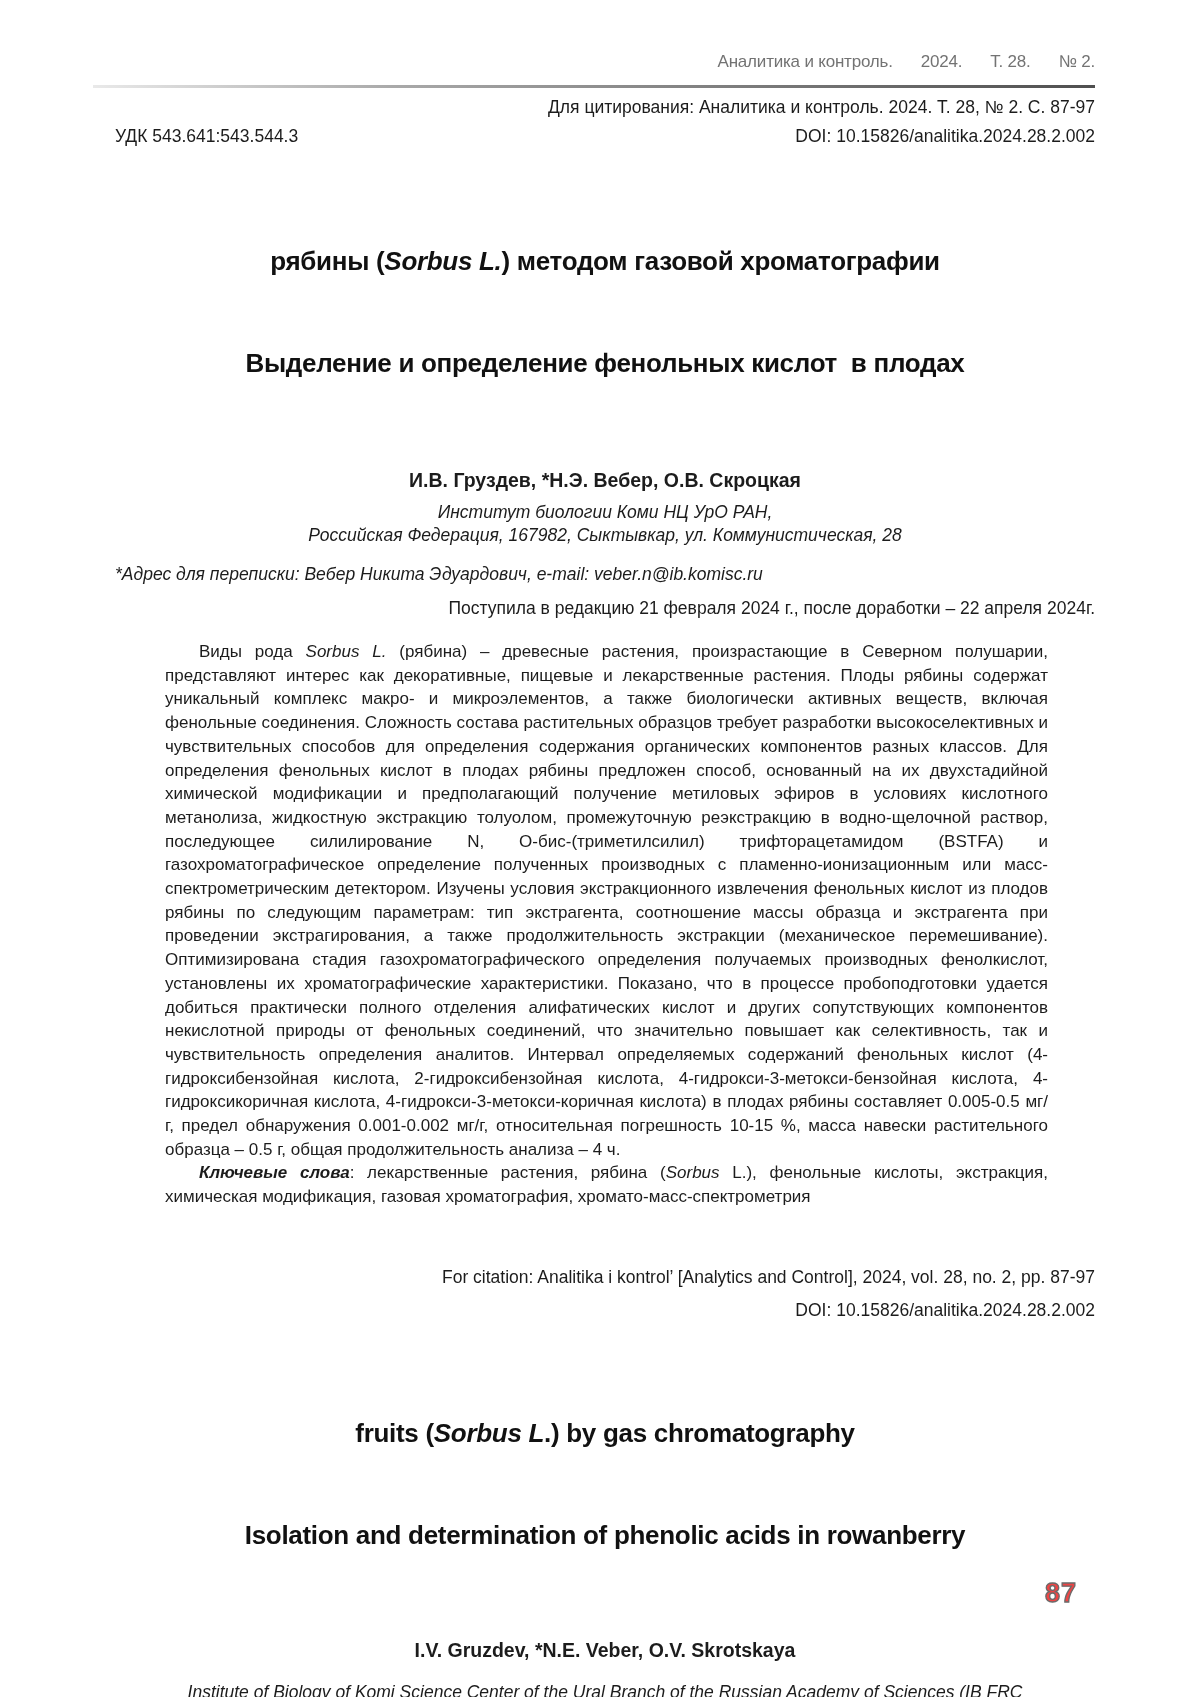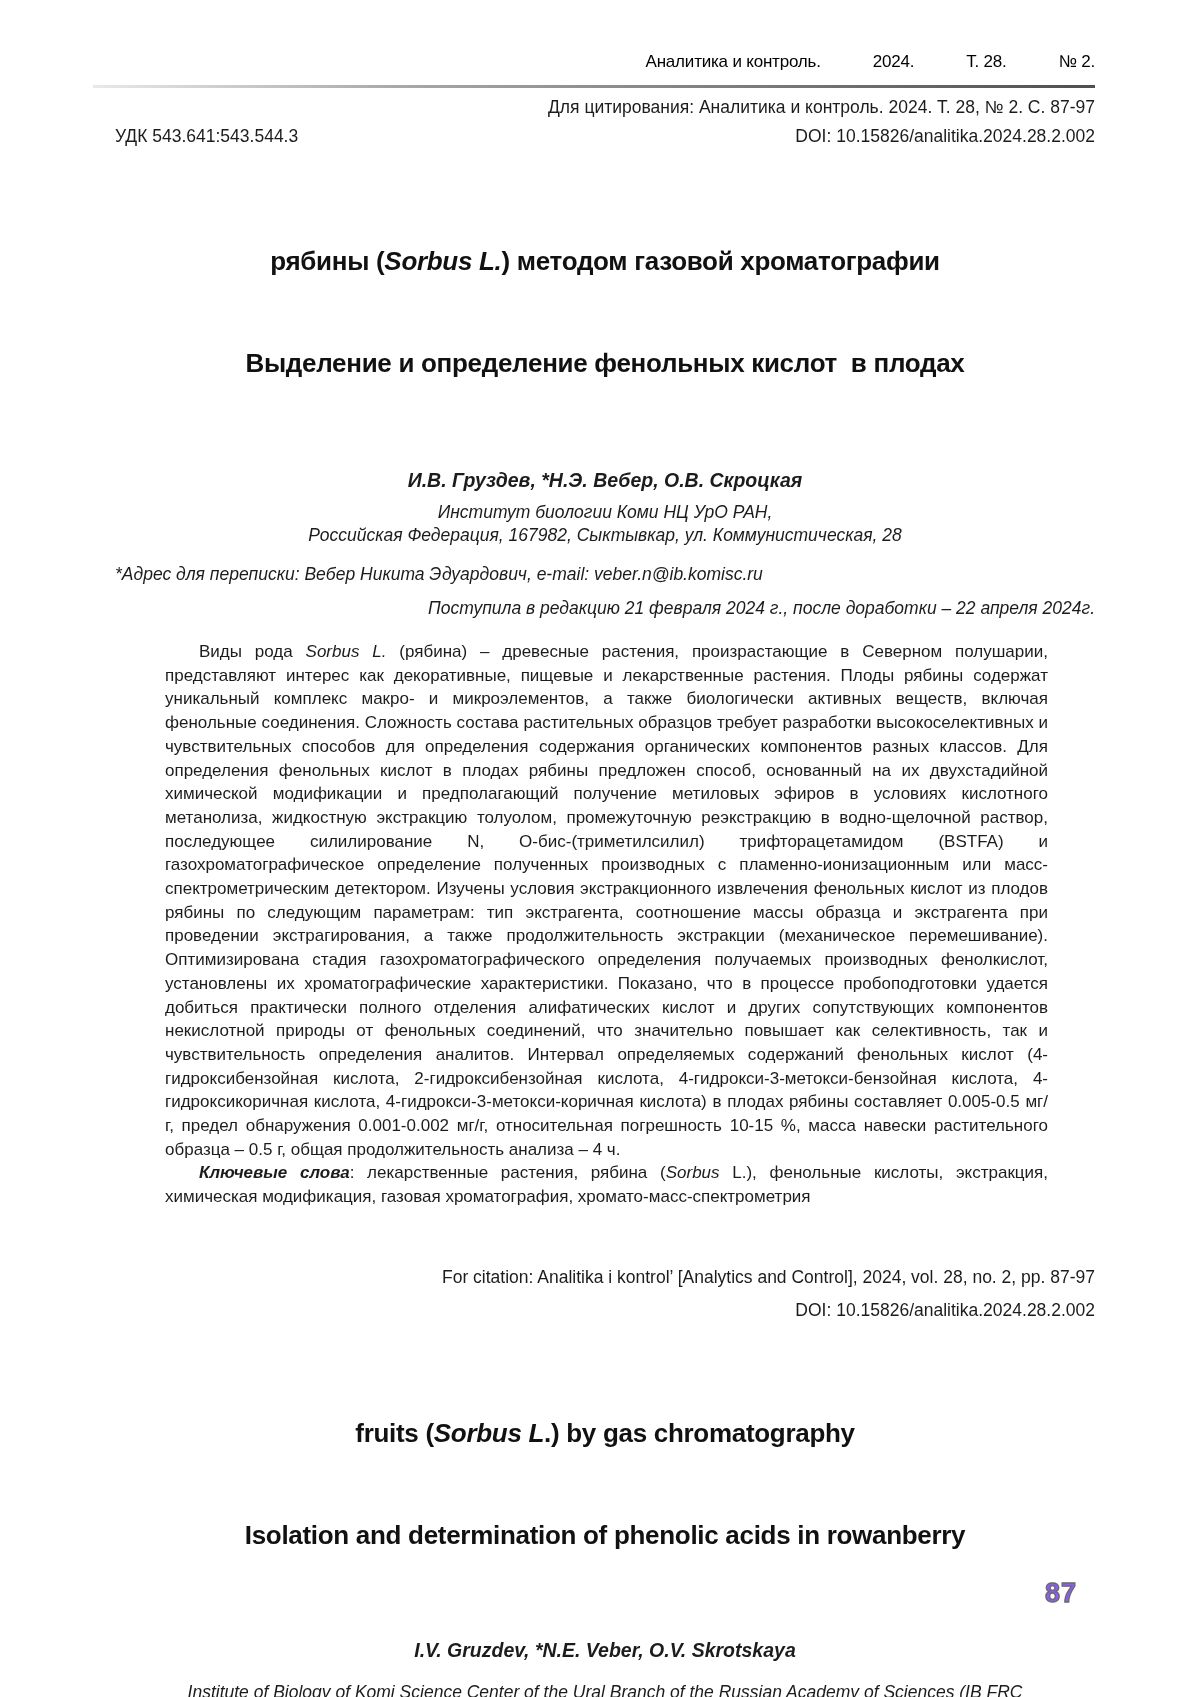--- a/index.html
+++ b/index.html
@@ -8,60 +8,60 @@
     width:1200px; height:1697px;
     background:#ffffff;
     color:#1c1c1c;
     font-family:"Liberation Sans", sans-serif;
     box-sizing:border-box;
     padding:52px 105px 0 115px;
     overflow:hidden;
   }
   .running-head {
     display:flex; justify-content:flex-end; align-items:baseline;
-    column-gap:52px;
+    column-gap:28px;
     font-size:17px; line-height:20px;
-    color:#000000; letter-spacing:-0.2px;
+    color:#737373; letter-spacing:-0.2px;
   }
   .header-rule {
     height:3px; margin-top:13px; margin-left:-22px;
     background:linear-gradient(to right,#e9e9e9 0%,#a9a9a9 30%,#4f4f4f 100%);
   }
   .cite-ru { text-align:right; font-size:17.5px; line-height:21px; margin-top:9px; }
   .udc-row { display:flex; justify-content:space-between; font-size:17.5px; line-height:21px; margin-top:8px; }
   .title {
     text-align:center; font-weight:bold; font-size:26px; line-height:34px;
     letter-spacing:-0.3px; white-space:pre-wrap; color:#111;
   }
   .title-ru { margin-top:29px; }
   .title-en { margin-top:26px; }
   .authors {
-    text-align:center; font-weight:bold; font-style:italic;
+    text-align:center; font-weight:bold; 
     font-size:19.5px; line-height:23px;
   }
   .authors-ru { margin-top:21px; }
   .authors-en { margin-top:19px; }
   .affil { text-align:center; font-style:italic; font-size:17.5px; line-height:23px; }
   .affil-ru { margin-top:9px; }
   .affil-en { margin-top:18px; line-height:25px; }
   .correspond { font-style:italic; font-size:17.5px; line-height:21px; }
   .correspond-ru { margin-top:17px; }
   .submitted { text-align:right; font-size:17.5px; line-height:21px; white-space:pre-wrap; }
-  .submitted-ru { margin-top:13px;font-style:italic; }
+  .submitted-ru { margin-top:13px; }
   .abstract-ru {
     margin:21px 47px 0 50px;
     font-size:17px; line-height:23.7px; text-align:justify;
   }
   .abstract-ru p { margin:0; text-indent:34px; }
   .for-citation { text-align:right; font-size:17.5px; line-height:23px; margin-top:57px; }
   .for-citation .line2 { margin-top:10px; }
   .page-num {
     position:absolute; right:123px; top:1578px;
     font-size:27px; font-weight:bold; letter-spacing:1px;
-    color:#8b5cf6;
+    color:#ef4444;
     -webkit-text-stroke:1.3px #6b6b6b;
     text-shadow:0 0 1px #8a8a8a;
   }
 </style>
 </head>
 <body>
 
 <div class="page">
 
   <div class="running-head">

